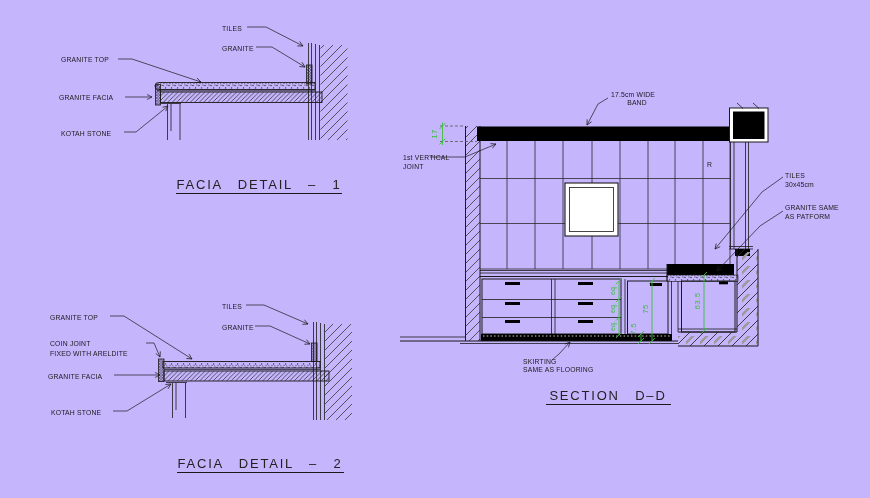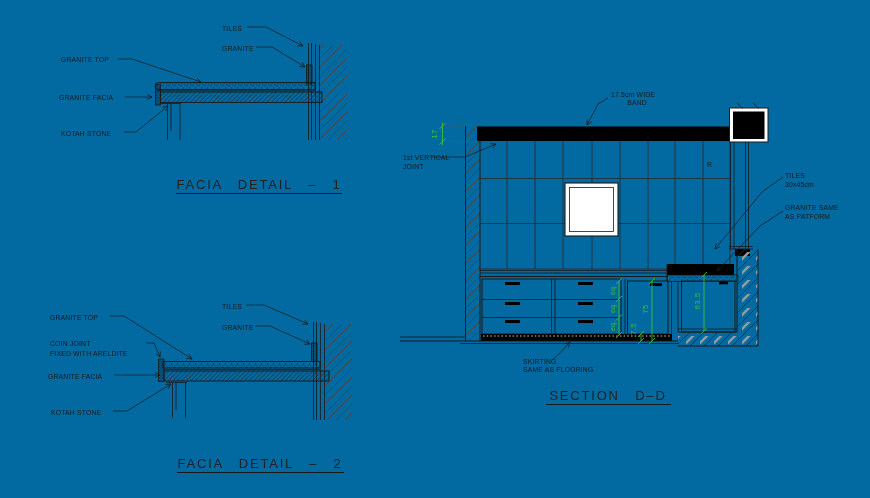--- a/index.html
+++ b/index.html
@@ -1,16 +1,16 @@
 <!DOCTYPE html>
 <html><head>
 <meta charset="utf-8">
 <style>
   html,body{margin:0;padding:0;background:#ffffff;}
-  #canvas{width:870px;height:498px;position:relative;background:#0369a1;overflow:hidden;}
+  #canvas{width:870px;height:498px;position:relative;background:#c4b5fd;overflow:hidden;}
   svg{display:block;}
   text{font-family:"Liberation Sans","DejaVu Sans",sans-serif;}
   .lbl{font-size:6.8px;fill:#1a1a1a;letter-spacing:0.2px;}
   .lbl-c{text-anchor:middle;}
   .ttl{font-size:13px;fill:#222;letter-spacing:1.8px;word-spacing:10px;text-anchor:middle;}
   .dim{font-size:8px;fill:#3bbf3b;letter-spacing:0.3px;text-anchor:middle;}
   .dim-s{font-size:7px;fill:#3bbf3b;text-anchor:middle;}
   .thin{stroke:#1a1a1a;stroke-width:0.8;fill:none;}
   .med{stroke:#1a1a1a;stroke-width:1;fill:none;}
   .grid{stroke:#2a2a2a;stroke-width:0.8;fill:none;}

